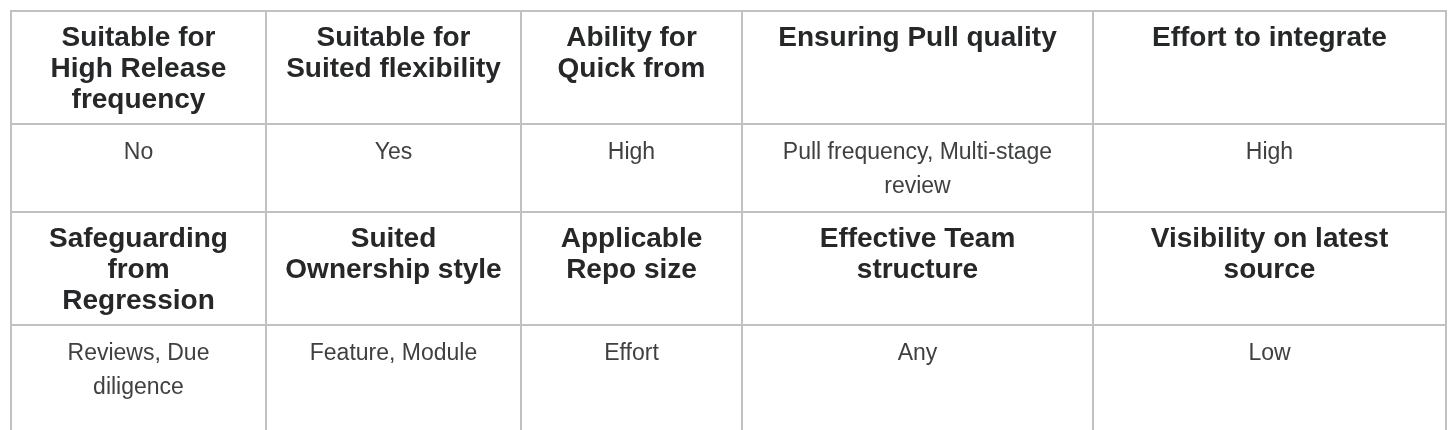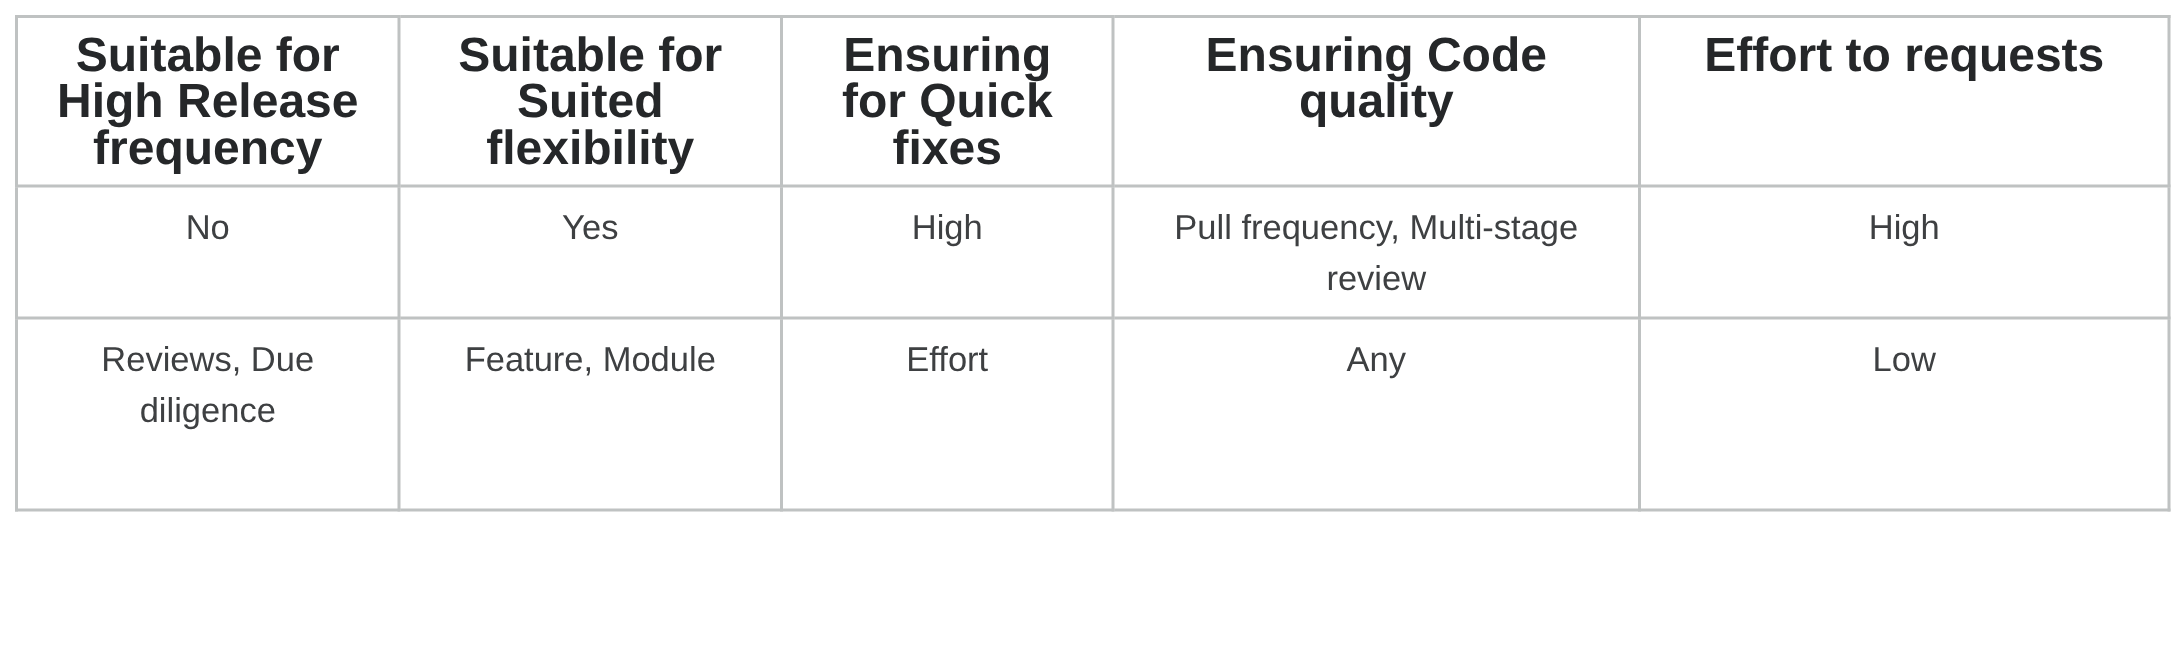--- a/index.html
+++ b/index.html
@@ -20,21 +20,21 @@
   }
   table.cmp td {
     border: 2px solid #bfc2c2;
     vertical-align: top;
     text-align: center;
     padding: 9px 16px 9px;
     overflow: hidden;
   }
   td.hdr {
     font-weight: 700;
-    font-size: 32px;
+    font-size: 28px;
     line-height: 31px;
     color: #252729;
   }
   td.val {
     font-weight: 400;
     font-size: 23px;
     line-height: 34px;
     color: #3e4042;
   }
   tr.r-hdr1 { height: 93px; }
@@ -50,30 +50,37 @@
     <col style="width:255px">
     <col style="width:255px">
     <col style="width:221px">
     <col style="width:351px">
     <col style="width:353px">
   </colgroup>
   <tbody>
     <tr class="r-hdr1">
       <td class="hdr">Suitable for High Release frequency</td>
       <td class="hdr">Suitable for Suited flexibility</td>
-      <td class="hdr">Ensuring for Quick fixes</td>
-      <td class="hdr">Ensuring Code quality</td>
-      <td class="hdr">Effort to requests</td>
+      <td class="hdr">Ability for Quick from</td>
+      <td class="hdr">Ensuring Pull quality</td>
+      <td class="hdr">Effort to integrate</td>
     </tr>
     <tr class="r-val1">
       <td class="val">No</td>
       <td class="val">Yes</td>
       <td class="val">High</td>
       <td class="val">Pull frequency, Multi-stage review</td>
       <td class="val">High</td>
+    </tr>
+    <tr class="r-hdr2">
+      <td class="hdr">Safeguarding from Regression</td>
+      <td class="hdr">Suited Ownership style</td>
+      <td class="hdr">Applicable Repo size</td>
+      <td class="hdr">Effective Team structure</td>
+      <td class="hdr">Visibility on latest source</td>
     </tr>
     <tr class="r-val2">
       <td class="val">Reviews, Due diligence</td>
       <td class="val">Feature, Module</td>
       <td class="val">Effort</td>
       <td class="val">Any</td>
       <td class="val">Low</td>
     </tr>
   </tbody>
 </table>

